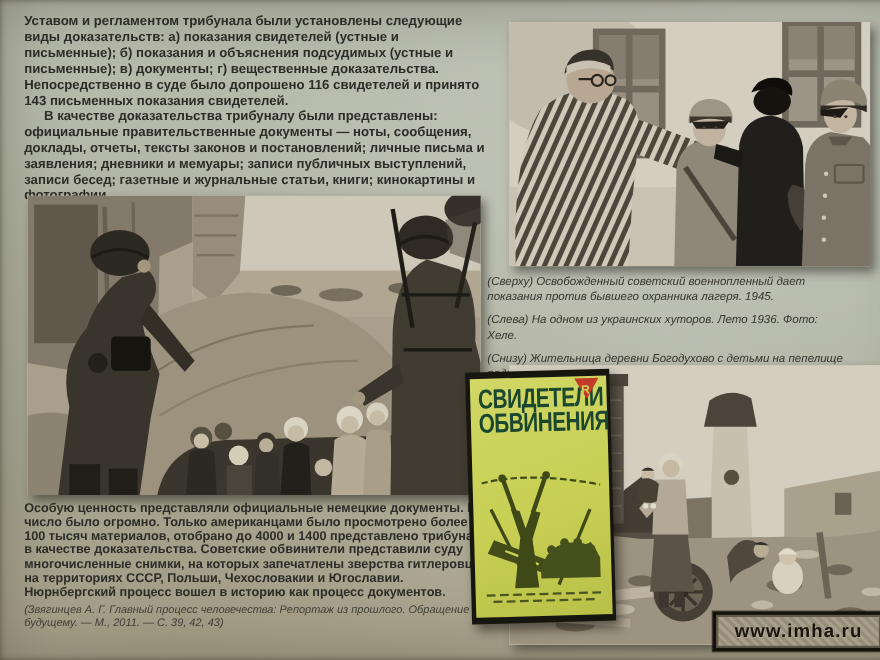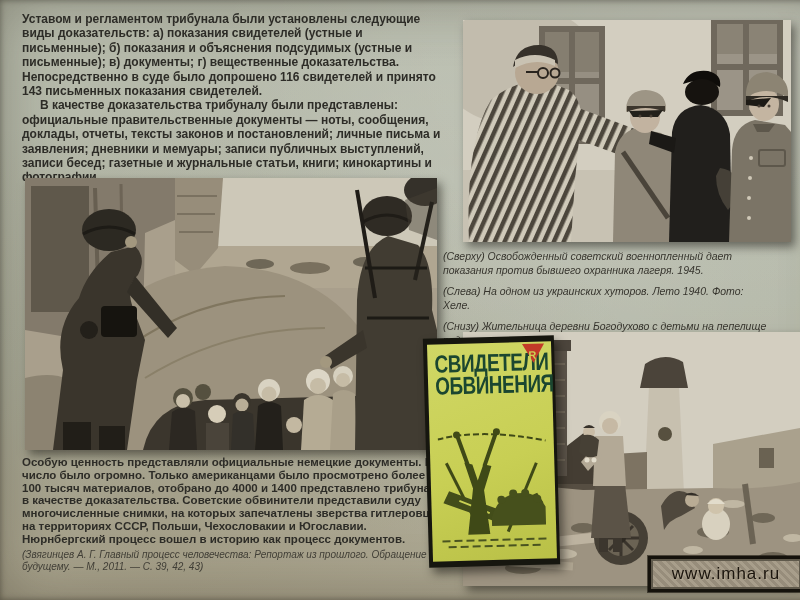--- a/index.html
+++ b/index.html
@@ -46,21 +46,21 @@
     font-size:11.5px;line-height:12.8px;font-weight:bold;}
   .body-text p{margin:0;}
   .body-text .cite{margin-top:3px;font-weight:normal;font-style:italic;
     font-size:10px;line-height:12px;color:#403e36;}
 
   .watermark{position:absolute;left:648px;top:556px;width:156px;height:36px;z-index:6;
     box-sizing:border-box;border:3px solid #15120c;
     background:repeating-linear-gradient(45deg,#978d7b 0 3px,#a89e8b 3px 6px);
     box-shadow:inset 0 0 0 2px #5f594b, 0 0 0 1px rgba(20,16,10,.6);
     display:flex;align-items:center;justify-content:center;}
-  .watermark span{font-weight:normal;font-size:17px;letter-spacing:1px;color:#1b150d;
+  .watermark span{font-weight:bold;font-size:17px;letter-spacing:1px;color:#1b150d;
     text-shadow:1px 1px 0 rgba(200,190,170,.35);}
 </style>
 </head>
 <body>
 
 <div class="page">
 
   <section class="intro">
     <p>Уставом и регламентом трибунала были установлены следующие виды доказательств: а) показания свидетелей (устные и письменные); б) показания и объяснения подсудимых (устные и письменные); в) документы; г) вещественные доказательства. Непосредственно в суде было допрошено 116 свидетелей и принято 143 письменных показания свидетелей.</p>
     <p class="indent">В качестве доказательства трибуналу были представлены: официальные правительственные документы — ноты, сообщения, доклады, отчеты, тексты законов и постановлений; личные письма и заявления; дневники и мемуары; записи публичных выступлений, записи бесед; газетные и журнальные статьи, книги; кинокартины и фотографии.</p>
@@ -192,21 +192,21 @@
       <path d="M350 120 L332 12" stroke="#1f1c17" stroke-width="4"></path>
       <path d="M390 102 L407 24" stroke="#24211b" stroke-width="4"></path>
       <path d="M338 152 L300 178 L306 191 L342 170 Z" fill="#3a352c"></path>
       <circle cx="301" cy="184" r="6" fill="#a3987f"></circle>
       <path d="M340 90 L402 90 M342 140 L404 140" stroke="#1c1a15" stroke-width="3"></path>
     </svg>
   </figure>
 
   <aside class="captions">
     <p>(Сверху) Освобожденный советский военнопленный дает показания против бывшего охранника лагеря. 1945.</p>
-    <p>(Слева) На одном из украинских хуторов. Лето 1940. Фото: Хеле.</p>
+    <p>(Слева) На одном из украинских хуторов. Лето 1936. Фото: Хеле.</p>
     <p>(Снизу) Жительница деревни Богодухово с детьми на пепелище родного дома. Орловская обл. 1943. Фото: М. Марков-Гринберг.</p>
   </aside>
 
   <figure class="photo photo-ruins">
     <svg width="337" height="254" viewBox="0 0 337 254">
       <rect width="337" height="254" fill="#d3cec0"></rect>
       <path d="M250 112 L337 96 L337 162 L250 164 Z" fill="#aaa18d"></path>
       <rect x="296" y="116" width="15" height="20" fill="#6a6252"></rect>
       <path d="M0 152 L0 118 L32 114 L62 124 L118 116 L152 128 L152 162 L0 162 Z" fill="#564e42"></path>
       <path d="M38 152 L46 94 L72 88 L96 120 L122 100 L152 152 Z" fill="#443d33"></path>

